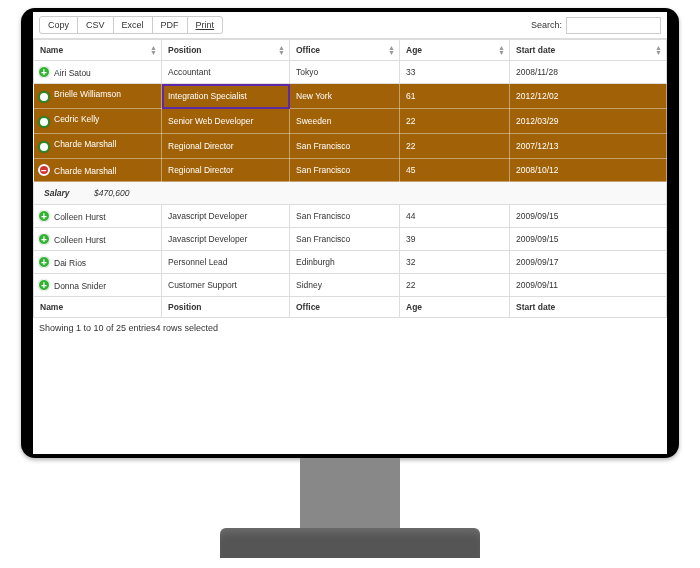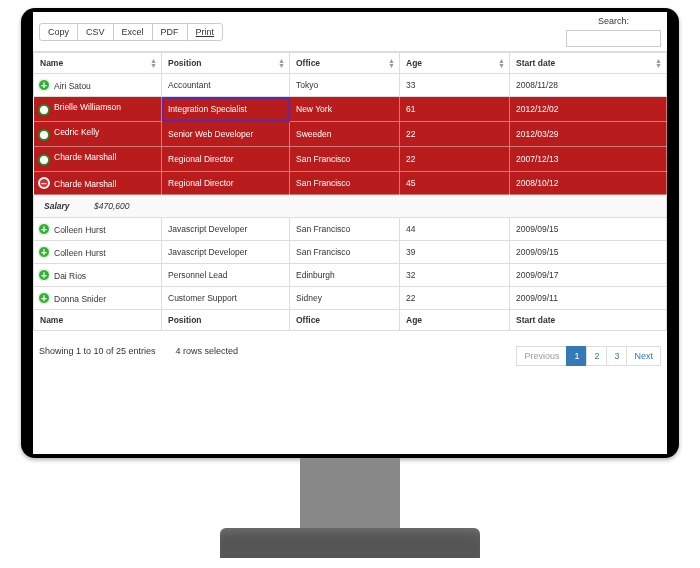--- a/index.html
+++ b/index.html
@@ -58,21 +58,21 @@
   background: #fff;
   border: 1px solid #ccc;
   padding: 3px 8px;
   font-size: 9px;
   cursor: pointer;
   margin-left: -1px;
   color: #333;
 }
 .btn:first-child { margin-left: 0; border-radius: 3px 0 0 3px; }
 .btn:last-child { border-radius: 0 3px 3px 0; text-decoration: underline; }
-.search-area { margin-left: auto; display: flex; align-items: center; gap: 4px; flex-direction: column; }
+.search-area { margin-left: auto; display: flex; align-items: center; gap: 4px; }
 .search-input {
   border: 1px solid #ccc;
   height: 17px;
   width: 95px;
   padding: 0 3px;
   font-size: 9px;
 }
 
 table.dt {
   width: 100%;
@@ -118,21 +118,21 @@
   color: #fff;
   font-weight: bold;
   font-size: 10px;
   margin-right: 4px;
   border: 1px solid #fff;
   box-shadow: 0 0 1px rgba(0,0,0,0.3);
 }
 .exp-btn.red { background: #d33333; }
 
 tr.sel td {
-  background: #b91c1c;
+  background: #a16207;
   color: #fff;
   border-color: rgba(255,255,255,0.4);
 }
 tr.sel .exp-btn {
   background: #fff;
   border: 2px solid #2a8a2a;
 }
 tr.sel .exp-btn::after { content: ""; }
 tr.sel .exp-btn.red {
   background: #d33333;
@@ -148,21 +148,21 @@
   font-style: italic;
 }
 .child-label { display: inline-block; width: 50px; font-weight: bold; }
 
 tfoot th { font-weight: bold; }
 
 .footer {
   display: flex;
   align-items: center;
   padding: 5px 6px;
-  gap: 20px;
+  gap: 0;
 }
 .pagination {
   margin-left: auto;
   display: flex;
   align-items: center;
   padding-top: 10px;
 }
 .pg-link {
   padding: 4px 7px;
   border: 1px solid #ddd;
@@ -296,24 +296,19 @@
             <th>Office</th>
             <th>Age</th>
             <th>Start date</th>
           </tr>
         </tfoot>
       </table>
 
       <div class="footer">
         <span>Showing 1 to 10 of 25 entries</span>
         <span>4 rows selected</span>
-        <div class="pagination">
-          <span class="pg-link disabled">Previous</span>
-          <span id="pages"><span class="pg-link active">1</span><span class="pg-link">2</span><span class="pg-link">3</span></span>
-          <span class="pg-link">Next</span>
-        </div>
       </div>
 
     </div>
   </div>
   <div class="neck"></div>
   <div class="base"></div>
 </div>
 
 </body></html>

